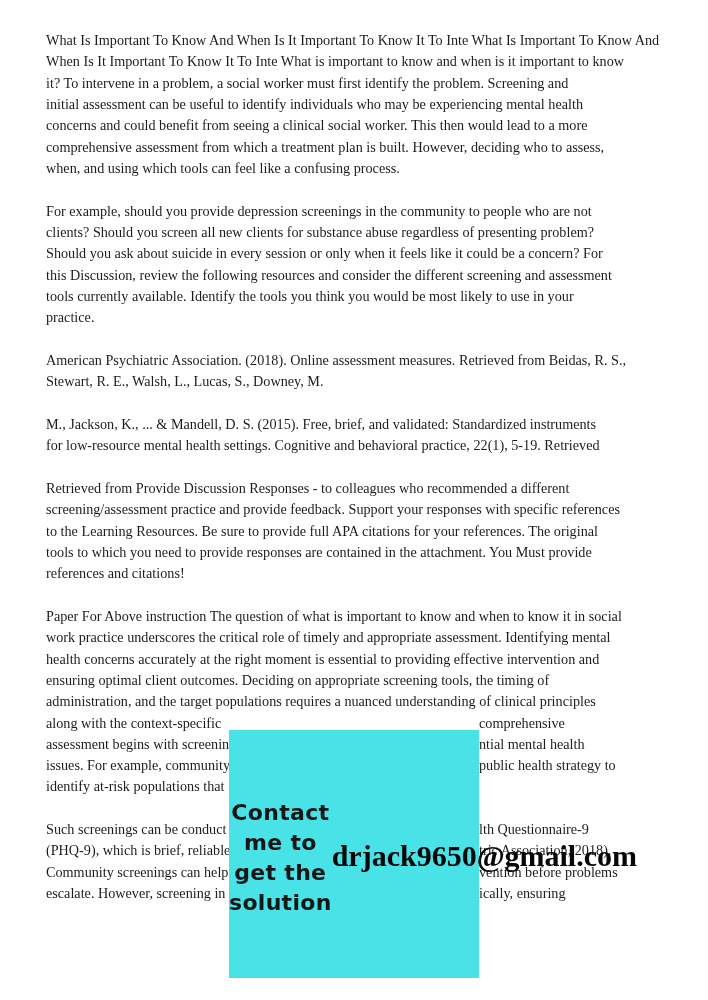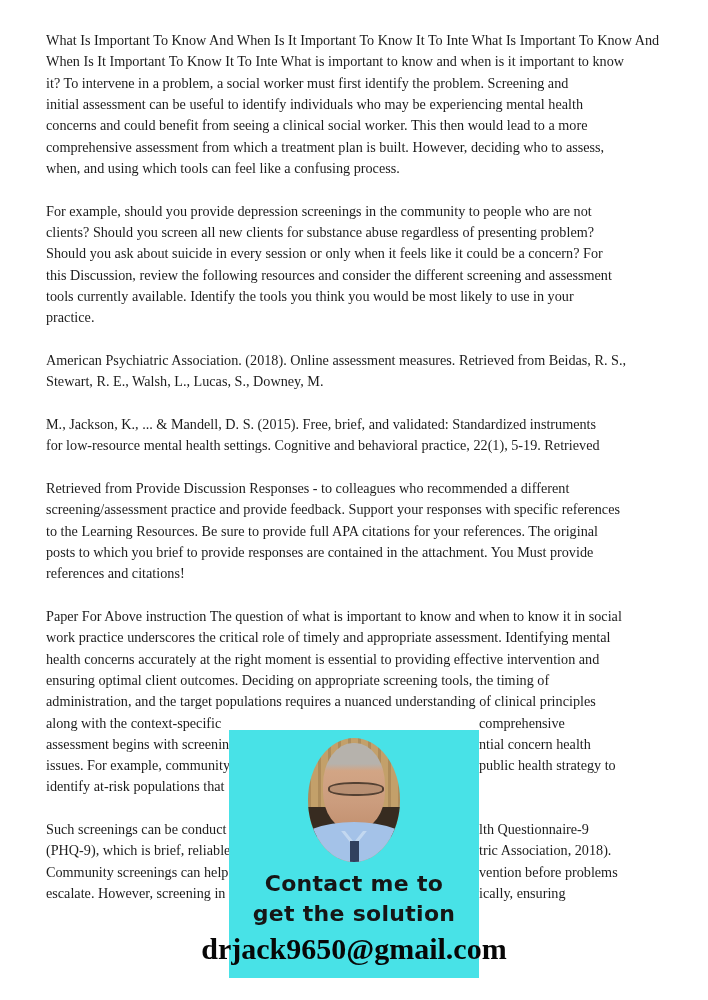--- a/index.html
+++ b/index.html
@@ -32,21 +32,21 @@
   .frag-right { position: absolute; left: 433px; top: 0; }
 
   
   .card {
     position: absolute;
     left: 229px; top: 730px;
     width: 250px; height: 248px;
     background: #48E2E7;
     z-index: 5;
     display: flex;
-    flex-direction: column;
+    flex-direction: row;
     align-items: center;
   }
   .photo {
     position: relative;
     margin-top: 8px;
     width: 92px; height: 124px;
     border-radius: 50%;
     overflow: hidden;
     background:
       repeating-linear-gradient(90deg,
@@ -141,31 +141,31 @@
         <div class="line">Stewart, R. E., Walsh, L., Lucas, S., Downey, M.</div>
       </div>
       <div class="para">
         <div class="line">M., Jackson, K., ... &amp; Mandell, D. S. (2015). Free, brief, and validated: Standardized instruments</div>
         <div class="line">for low-resource mental health settings. Cognitive and behavioral practice, 22(1), 5-19. Retrieved</div>
       </div>
       <div class="para">
         <div class="line">Retrieved from Provide Discussion Responses - to colleagues who recommended a different</div>
         <div class="line">screening/assessment practice and provide feedback. Support your responses with specific references</div>
         <div class="line">to the Learning Resources. Be sure to provide full APA citations for your references. The original</div>
-        <div class="line">posts to which you brief to provide responses are contained in the attachment. You Must provide</div>
+        <div class="line">tools to which you need to provide responses are contained in the attachment. You Must provide</div>
         <div class="line">references and citations!</div>
       </div>
       <div class="para">
         <div class="line">Paper For Above instruction The question of what is important to know and when to know it in social</div>
         <div class="line">work practice underscores the critical role of timely and appropriate assessment. Identifying mental</div>
         <div class="line">health concerns accurately at the right moment is essential to providing effective intervention and</div>
         <div class="line">ensuring optimal client outcomes. Deciding on appropriate screening tools, the timing of</div>
         <div class="line">administration, and the target populations requires a nuanced understanding of clinical principles</div>
         <div class="line"><span>along with the context-specific</span><span class="frag-right">comprehensive</span></div>
-        <div class="line"><span>assessment begins with screenin</span><span class="frag-right">ntial concern health</span></div>
+        <div class="line"><span>assessment begins with screenin</span><span class="frag-right">ntial mental health</span></div>
         <div class="line"><span>issues. For example, community</span><span class="frag-right">public health strategy to</span></div>
         <div class="line"><span>identify at-risk populations that</span><span class="frag-right"></span></div>
       </div>
       <div class="para">
         <div class="line"><span>Such screenings can be conduct</span><span class="frag-right">lth Questionnaire-9</span></div>
         <div class="line"><span>(PHQ-9), which is brief, reliable</span><span class="frag-right">tric Association, 2018).</span></div>
         <div class="line"><span>Community screenings can help</span><span class="frag-right">vention before problems</span></div>
         <div class="line"><span>escalate. However, screening in</span><span class="frag-right">ically, ensuring</span></div>
       </div>
     </div>

